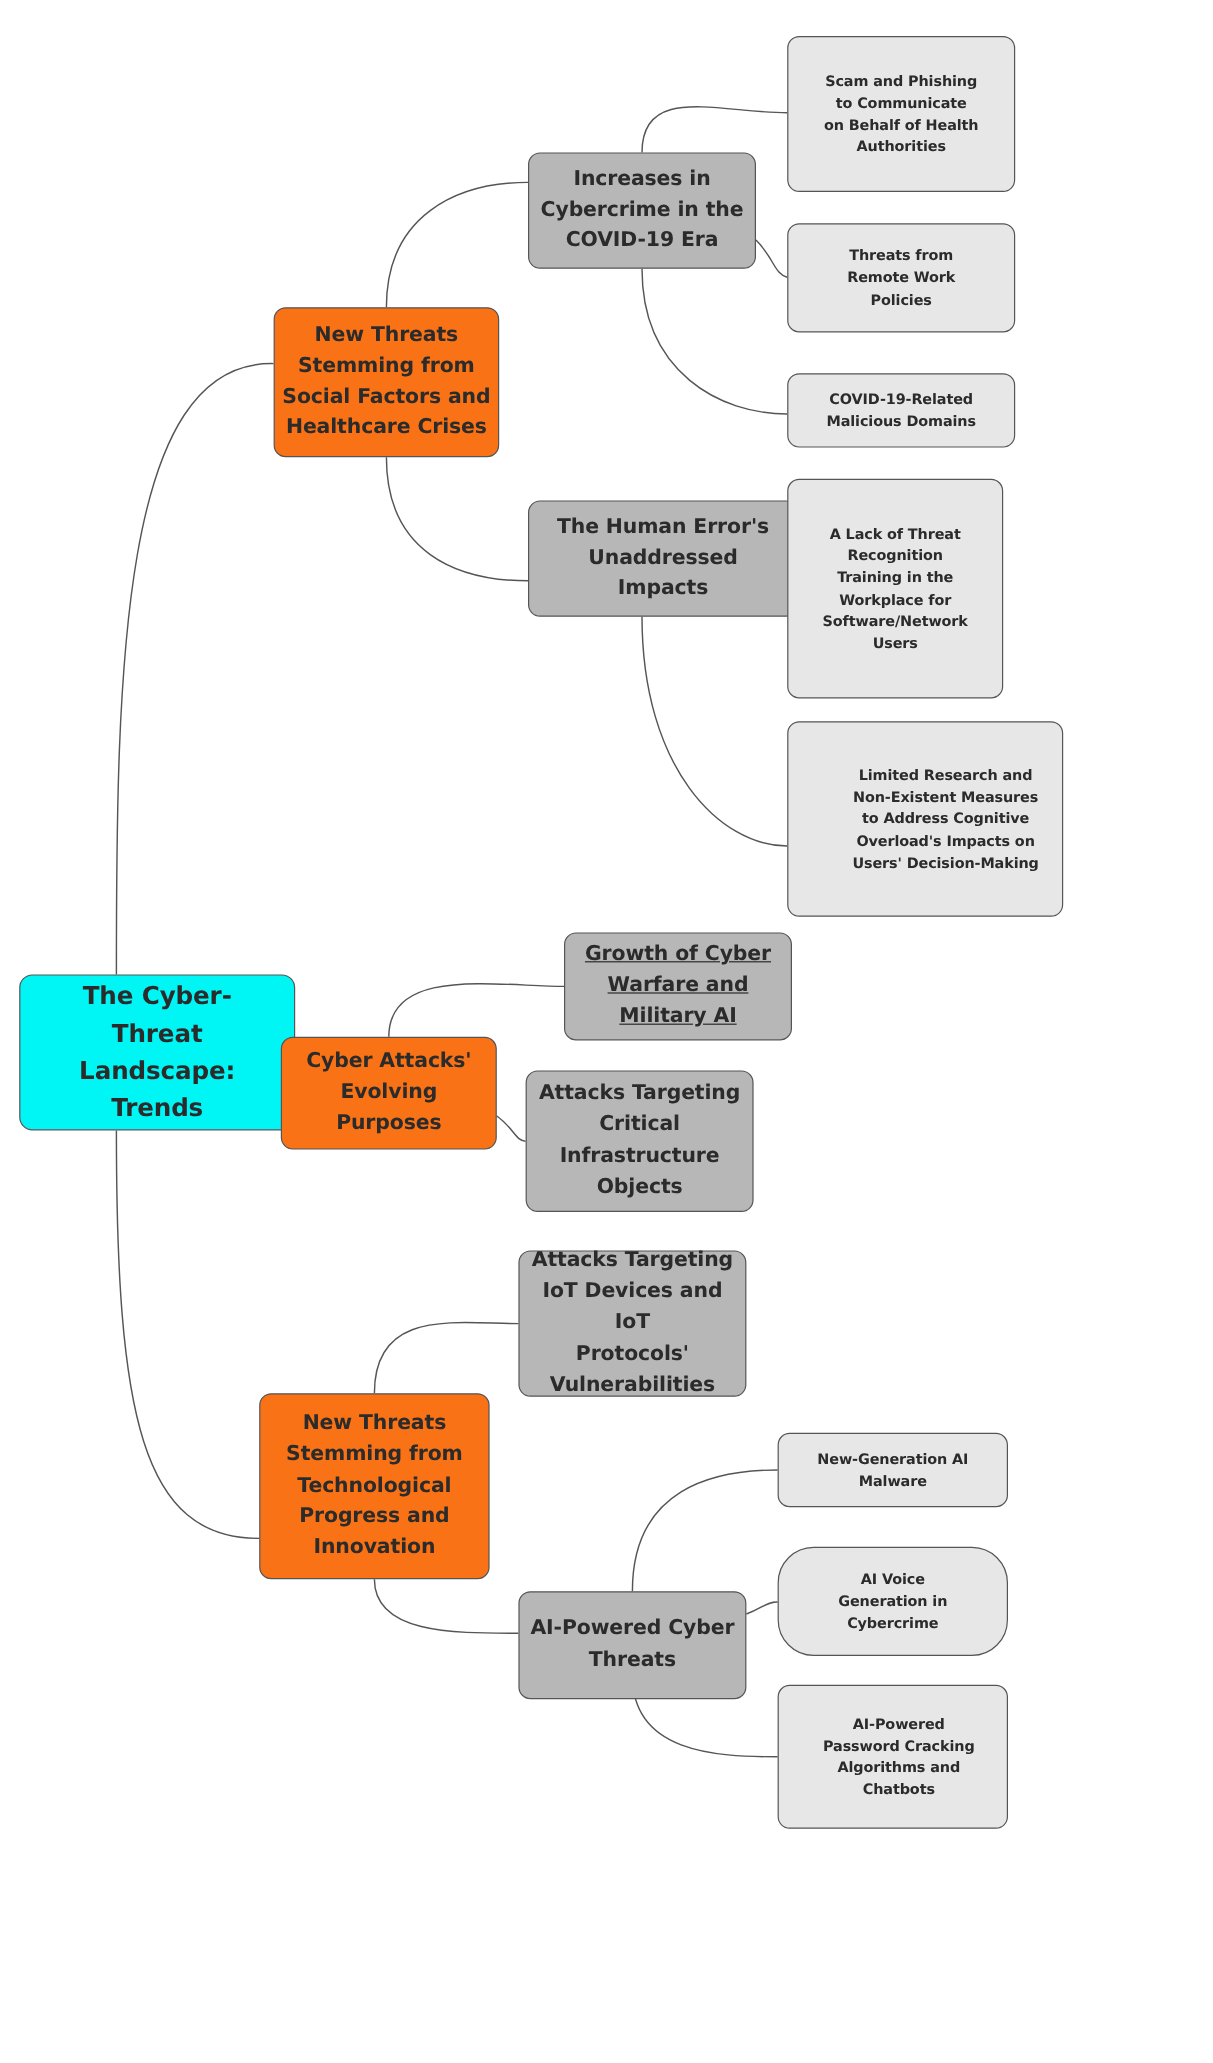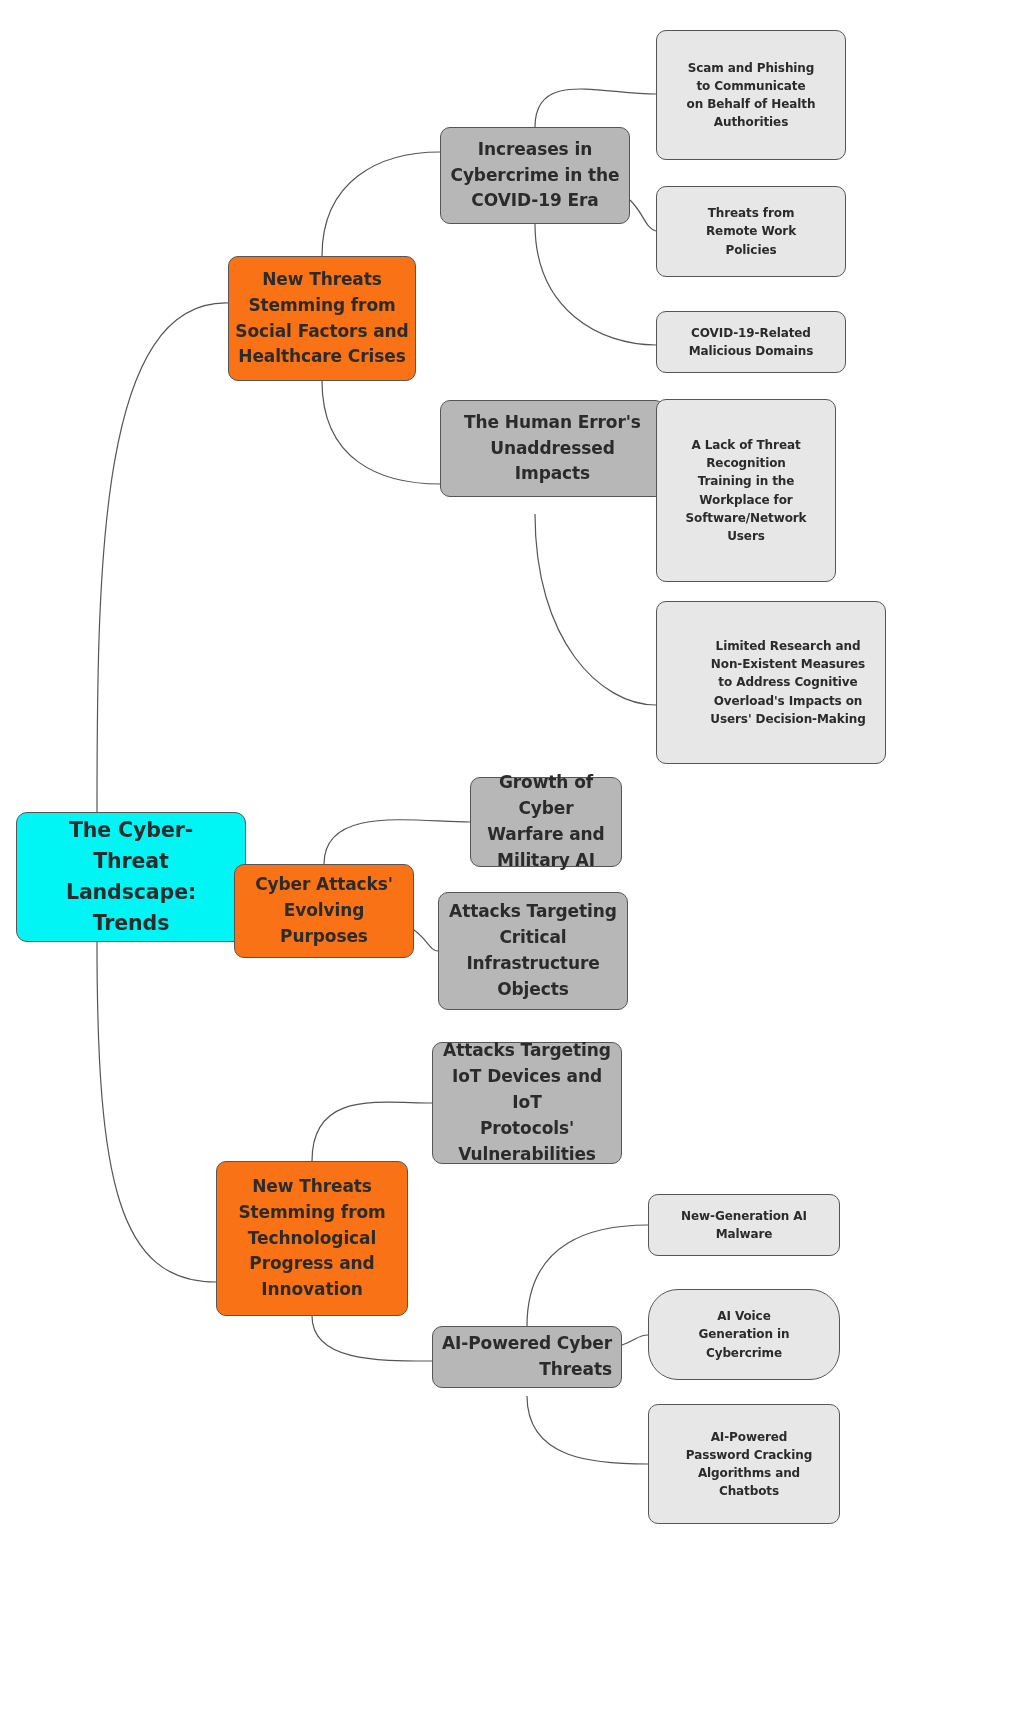--- a/index.html
+++ b/index.html
@@ -114,43 +114,43 @@
 Stemming from
 Technological
 Progress and
 Innovation</span>
       </div>
       <div class="node level-2" style="left: 440px; top: 127px; width: 190px; height: 97px;">
         <span class="node-label">Increases in
 Cybercrime in the
 COVID-19 Era</span>
       </div>
-      <div class="node level-2" style="left: 440px; top: 400px; width: 225px; height: 97px;">
+      <div class="node level-2" style="left: 440px; top: 417px; width: 225px; height: 97px;">
         <span class="node-label">The Human Error's
 Unaddressed
 Impacts</span>
       </div>
-      <div class="node level-2" style="left: 470px; top: 777px; width: 152px; height: 90px;">
+      <div class="node level-2" style="left: 470px; top: 777px; width: 190px; height: 90px; text-decoration: underline;">
         <span class="node-label">Growth of Cyber
 Warfare and
 Military AI</span>
       </div>
       <div class="node level-2" style="left: 438px; top: 892px; width: 190px; height: 118px;">
         <span class="node-label">Attacks Targeting
 Critical
 Infrastructure
 Objects</span>
       </div>
       <div class="node level-2" style="left: 432px; top: 1042px; width: 190px; height: 122px;">
         <span class="node-label">Attacks Targeting
 IoT Devices and IoT
 Protocols'
 Vulnerabilities</span>
       </div>
-      <div class="node level-2" style="left: 432px; top: 1326px; width: 190px; height: 62px; text-align: right;">
+      <div class="node level-2" style="left: 432px; top: 1326px; width: 190px; height: 90px;">
         <span class="node-label">AI-Powered Cyber
 Threats</span>
       </div>
       <div class="node level-3" style="left: 656px; top: 30px; width: 190px; height: 130px;">
         <span class="node-label">Scam and Phishing
 to Communicate
 on Behalf of Health
 Authorities</span>
       </div>
       <div class="node level-3" style="left: 656px; top: 186px; width: 190px; height: 91px;">

